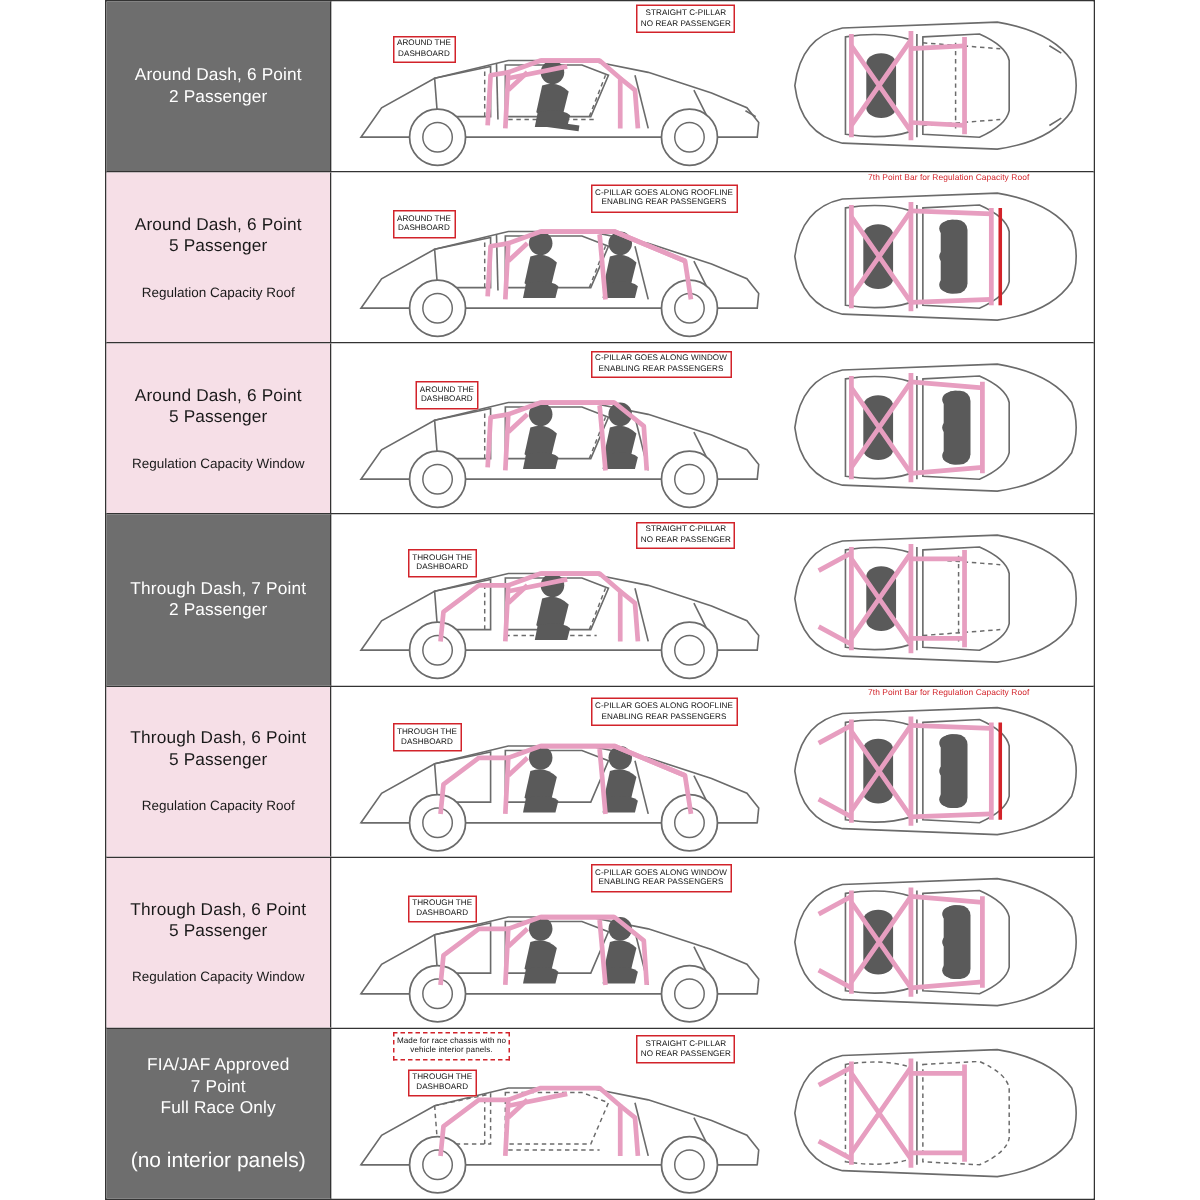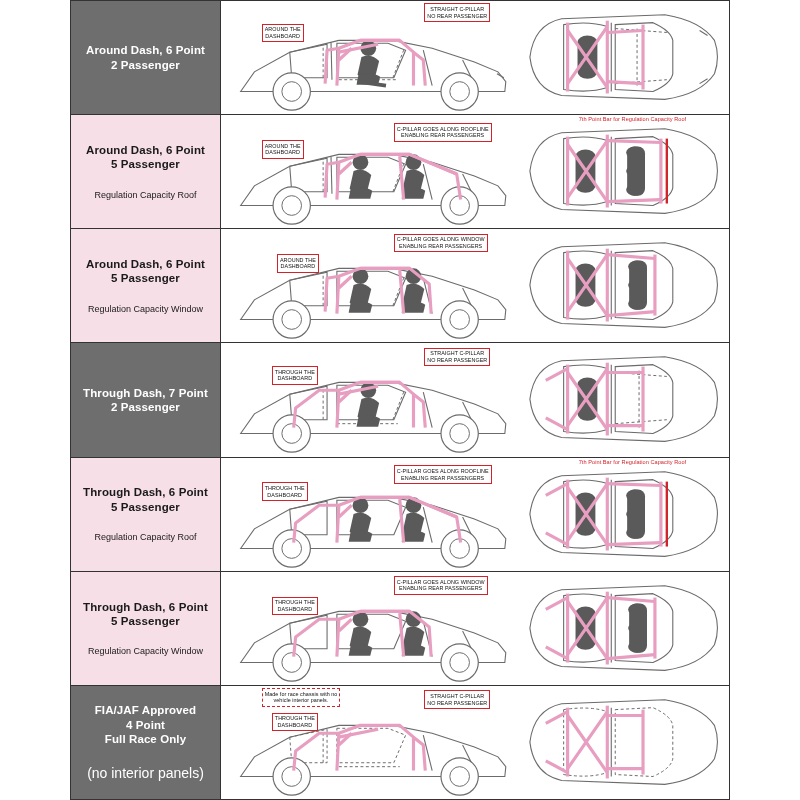--- a/index.html
+++ b/index.html
@@ -50,21 +50,21 @@
   .label-cell.dark {
     background: #6e6e6e;
     color: #ffffff;
   }
   .label-cell.pink {
     background: #f6dfe7;
     color: #1a1a1a;
   }
   .label-main {
     font-size: 11.5px;
-    font-weight: bold;
+    font-weight: normal;
     line-height: 1.25;
     letter-spacing: .1px;
   }
   .label-sub {
     font-size: 9px;
     margin-top: 18px;
     line-height: 1.2;
   }
   .label-sub.small {
     font-size: 14px;
@@ -595,21 +595,21 @@
         <div class="callout" style="left: 10%; top: 22%; white-space: pre-line;">THROUGH THE
 DASHBOARD</div>
         <div class="callout" style="left: 34%; top: 4%; white-space: pre-line;">C-PILLAR GOES ALONG WINDOW
 ENABLING REAR PASSENGERS</div>
       </div>
     </div>
 
     <div class="row">
       <div class="label-cell dark">
         <div class="label-main" style="white-space: pre-line;">FIA/JAF Approved
-4 Point
+7 Point
 Full Race Only</div>
         <div class="label-sub small">(no interior panels)</div>
       </div>
       <div class="diagram-cell">
         <div class="view side-view">
           <svg viewBox="0 0 300 115" preserveAspectRatio="none">
             <g fill="none" stroke="#6b6b6b" stroke-width="1.1">
               <path d="M20 92 L34 72 L70 52 L120 40 L175 40 L215 48 L258 62 L282 72 L290 82 L289 92 Z"></path>
               <path d="M20 92 L289 92"></path>
               <path d="M246 60 L258 84"></path>

